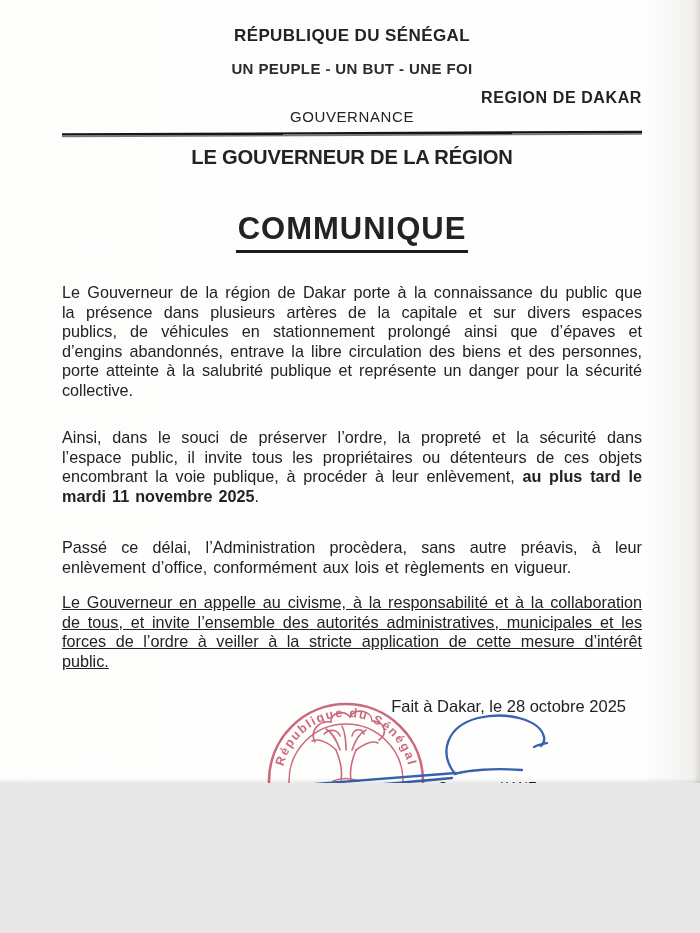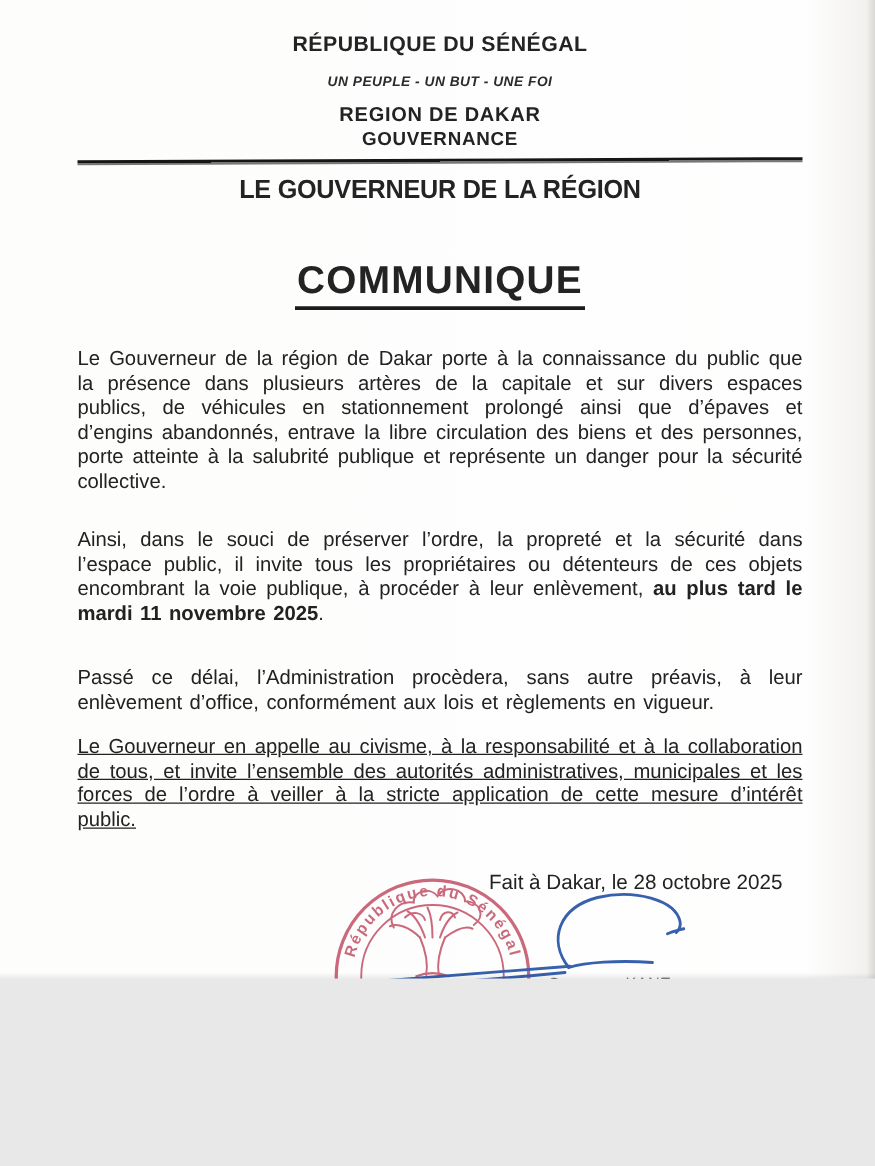--- a/index.html
+++ b/index.html
@@ -13,23 +13,23 @@
     font-family:"Liberation Sans","DejaVu Sans",sans-serif;
     color:#232323;
     overflow:hidden;
   }
   .page::after{
     content:"";position:absolute;left:0;right:0;bottom:0;height:5px;
     background:linear-gradient(#ffffff00,#00000014);pointer-events:none;
   }
   .letterhead{text-align:center;}
   .lh-country{margin-top:4px;font-size:17px;font-weight:bold;letter-spacing:.4px;}
-  .lh-motto{margin-top:14px;font-size:11px;font-weight:bold;letter-spacing:.4px;color:#2b2b2b;font-style:italic;}
-  .lh-region{margin-top:12px;font-size:16px;font-weight:bold;letter-spacing:.6px;}
-  .lh-office{margin-top:1px;font-size:15px;font-weight:bold;letter-spacing:.6px;}
+  .lh-motto{margin-top:14px;font-size:15px;font-weight:bold;letter-spacing:.4px;color:#2b2b2b;}
+  .lh-region{margin-top:12px;font-size:16px;font-weight:bold;letter-spacing:.6px;text-align:right;}
+  .lh-office{margin-top:1px;font-size:15px;font-weight:normal;letter-spacing:.6px;}
   .rule{
     margin-top:7px;height:4px;
     background:linear-gradient(#161616 0 55%,#777 55% 100%);
     transform:rotate(-0.25deg);
   }
   .issuer{
     margin-top:9px;text-align:center;
     font-size:21px;font-weight:bold;letter-spacing:-0.2px;
     transform:scaleX(.96);
   }

